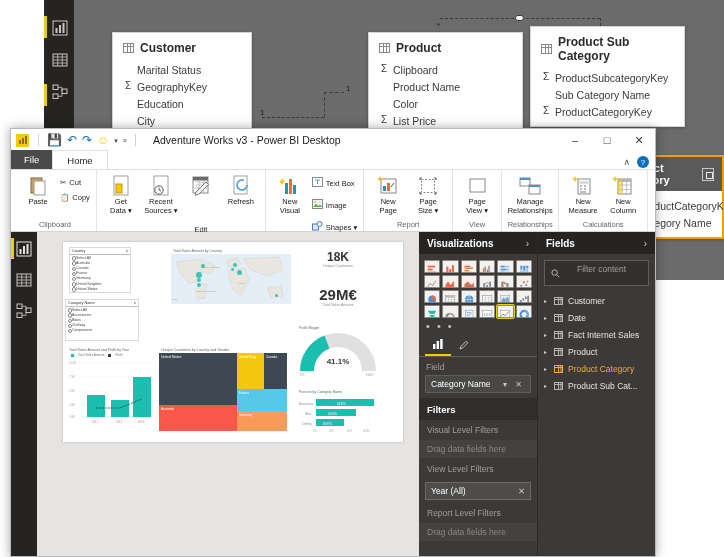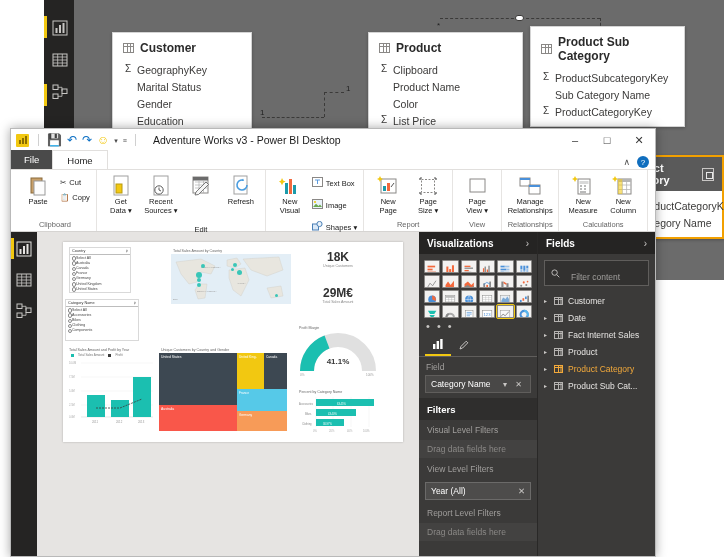--- a/index.html
+++ b/index.html
@@ -184,21 +184,21 @@
      background:#2f2e2d;}
   .filt-sec{ font-size:8.5px; color:#a19f9d; padding:5px 8px; }
   .filt-drop{ font-size:8.5px; color:#8a8886; padding:4px 8px; background:#434241;
      margin:0 0 1px 0;}
   .filt-pill{ margin:3px 6px; background:#4d4c4b; border:1px solid #6b6a69;
      display:flex;align-items:center;justify-content:space-between; padding:3px 5px;}
   .filt-pill span.n{ font-size:8.5px; color:#ffffff;}
   .filt-pill span.x{ font-size:8.5px; color:#c8c6c4;}
 
   .search-box{ margin:6px; background:#323130; border:1px solid #605e5c;
-     display:flex; align-items:flex-end; gap:11px; padding:3px 6px;}
+     display:flex; align-items:flex-start; gap:17px; padding:3px 6px;}
   .search-box .ph{ font-size:8.5px; color:#a19f9d;}
 
   .fld-row{ display:flex; align-items:center; gap:5px; padding:3.5px 6px; font-size:8.5px;
      color:#e6e4e2;}
   .fld-row .car{ font-size:6px; color:#c8c6c4; width:5px;}
   .fld-row .tico{ width:9px;height:8px;border:1px solid #b5b3b1; position:relative; flex:0 0 auto;}
   .fld-row .tico::before{content:"";position:absolute;left:0;right:0;top:1.5px;height:1px;background:#b5b3b1;}
   .fld-row .tico::after{content:"";position:absolute;top:0;bottom:0;left:2.5px;width:1px;background:#b5b3b1;box-shadow:2.5px 0 0 #b5b3b1;}
   .fld-row.hl{ color:#f2a93b; }
   .fld-row.hl .tico{ border-color:#f2a93b;}
@@ -248,23 +248,22 @@
   <div class="rel-line" style="left:324px; top:92px; width:20px;"></div>
   <div class="rel-lbl" style="left:260px; top:108px;">1</div>
   <div class="rel-lbl" style="left:346px; top:84px;">1</div>
   <div class="rel-lbl" style="left:602px; top:122px;">*</div>
 
   <div class="tbl" style="left:112px; top:32px; width:140px;">
     <div class="tbl-hdr">
       <span class="tbl-grid-ico"></span>
       <span>Customer</span>
     </div>
+    <div class="fld">Marital Status</div>
     <div class="fld sigma">GeographyKey</div>
-    <div class="fld">Marital Status</div>
-    <div class="fld">Gender</div>
     <div class="fld">Education</div>
     <div class="fld">City</div>
   </div>
 
   <div class="tbl" style="left:368px; top:32px; width:155px;">
     <div class="tbl-hdr">
       <span class="tbl-grid-ico"></span>
       <span>Product</span>
     </div>
     <div class="fld sigma">Clipboard</div>
@@ -641,21 +640,21 @@
             <div class="bubble" style="left:66px; top:16px; width:5px;height:5px;"></div>
             <div class="bubble" style="left:104px; top:40px; width:3px;height:3px;"></div>
           </div>
         </div>
 
         <div class="vz" style="left:240px; top:8px; width:70px; height:26px;">
           <div class="kpi-val" style="font-size:12px;">18K</div>
           <div class="kpi-lbl" style="font-size:3.6px;">Unique Customers</div>
         </div>
         <div class="vz" style="left:240px; top:44px; width:70px; height:26px;">
-          <div class="kpi-val" style="font-size:12px;">29M€</div>
+          <div class="kpi-val" style="font-size:15px;">29M€</div>
           <div class="kpi-lbl" style="font-size:3.6px;">Total Sales Amount</div>
         </div>
 
         <div class="vz" style="left:4px; top:104px; width:88px; height:92px;">
           <div class="vz-title">Total Sales Amount and Profit by Year</div>
           <div style="display:flex;gap:4px;padding-left:4px;align-items:center;">
             <span style="width:3px;height:3px;background:#1bbfb0;display:inline-block;"></span>
             <span style="font-size:3.1px;color:#777;">Total Sales Amount</span>
             <span style="width:3px;height:3px;background:#3b3b3b;display:inline-block;"></span>
             <span style="font-size:3.1px;color:#777;">Profit</span>

